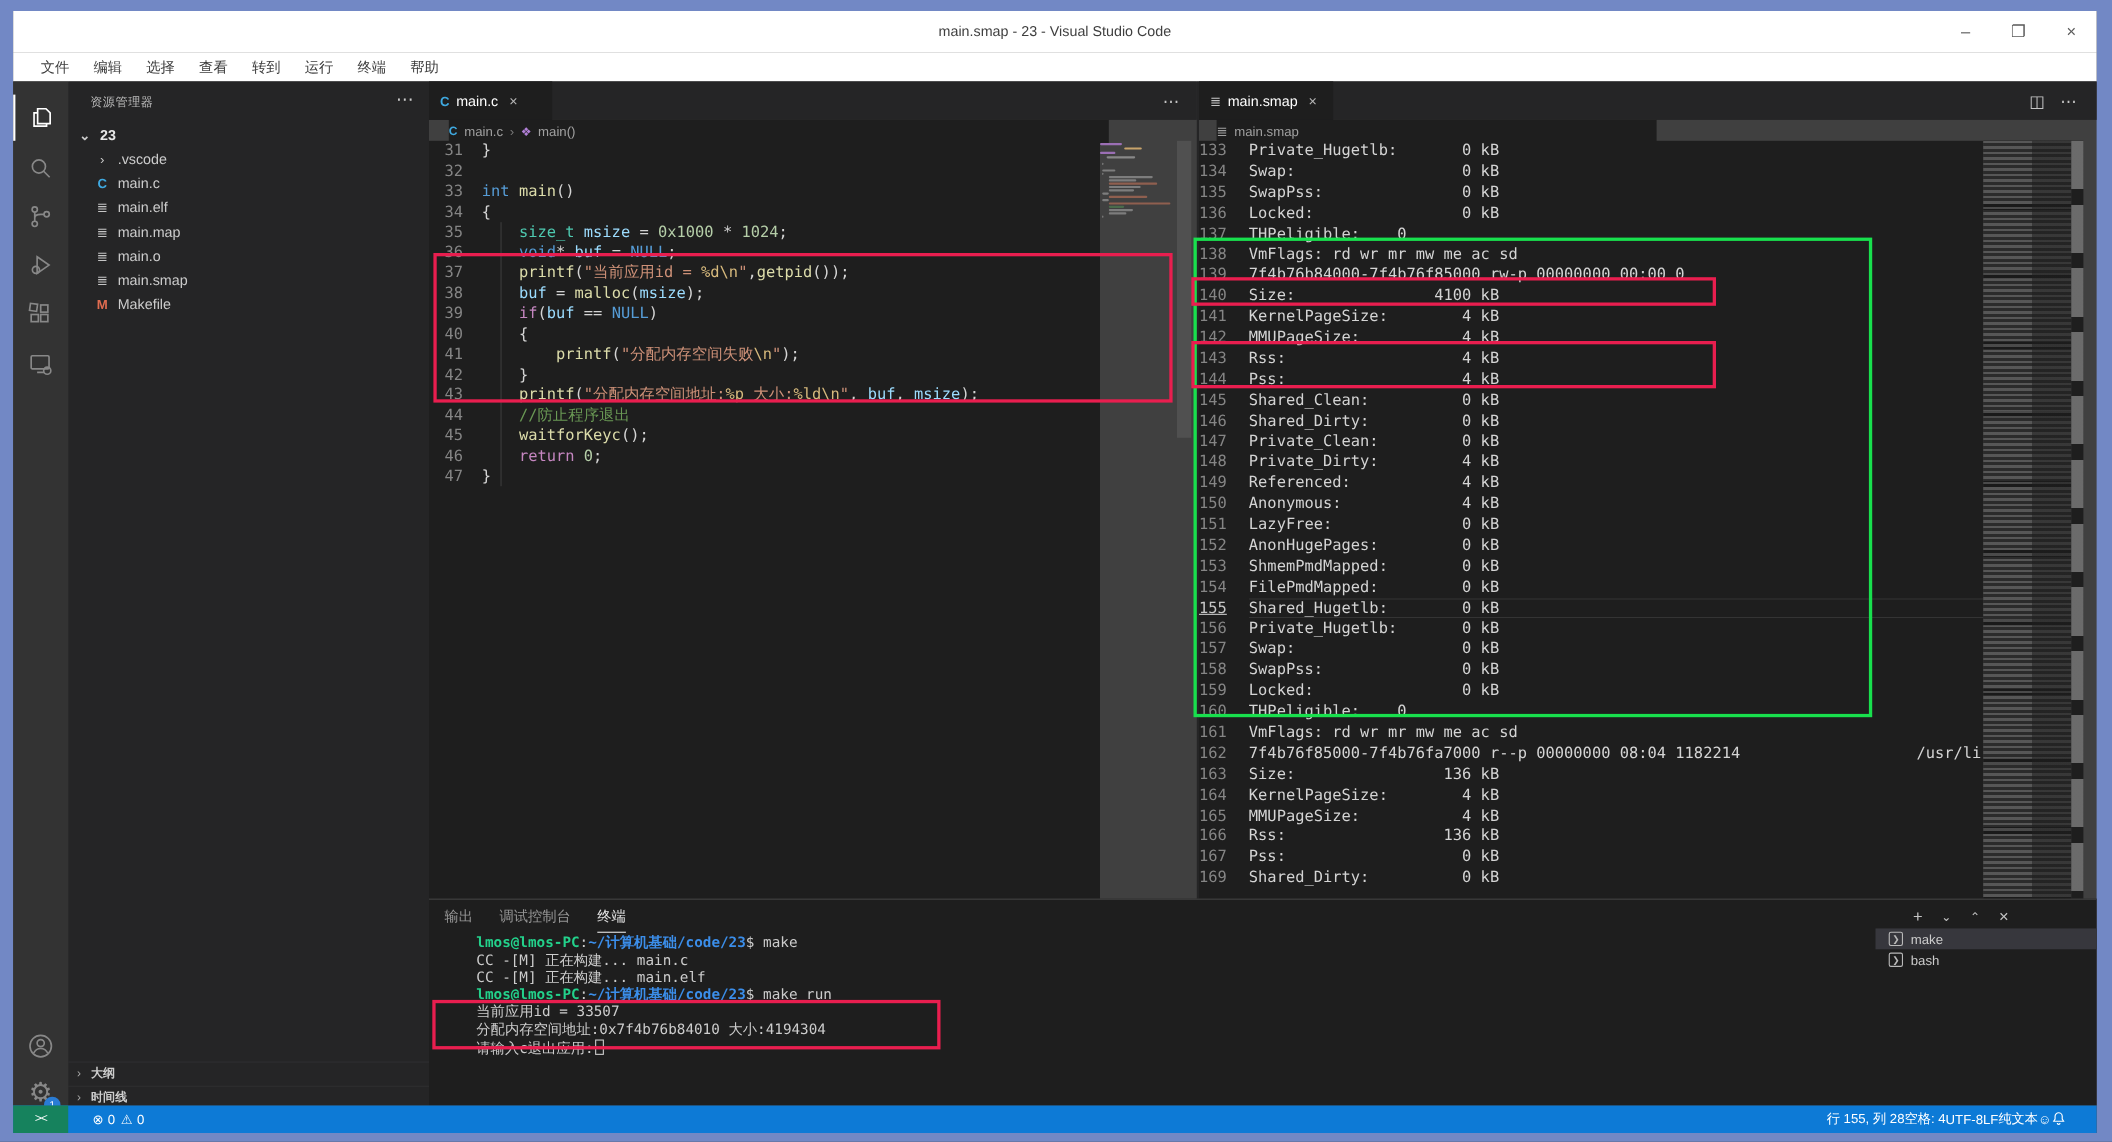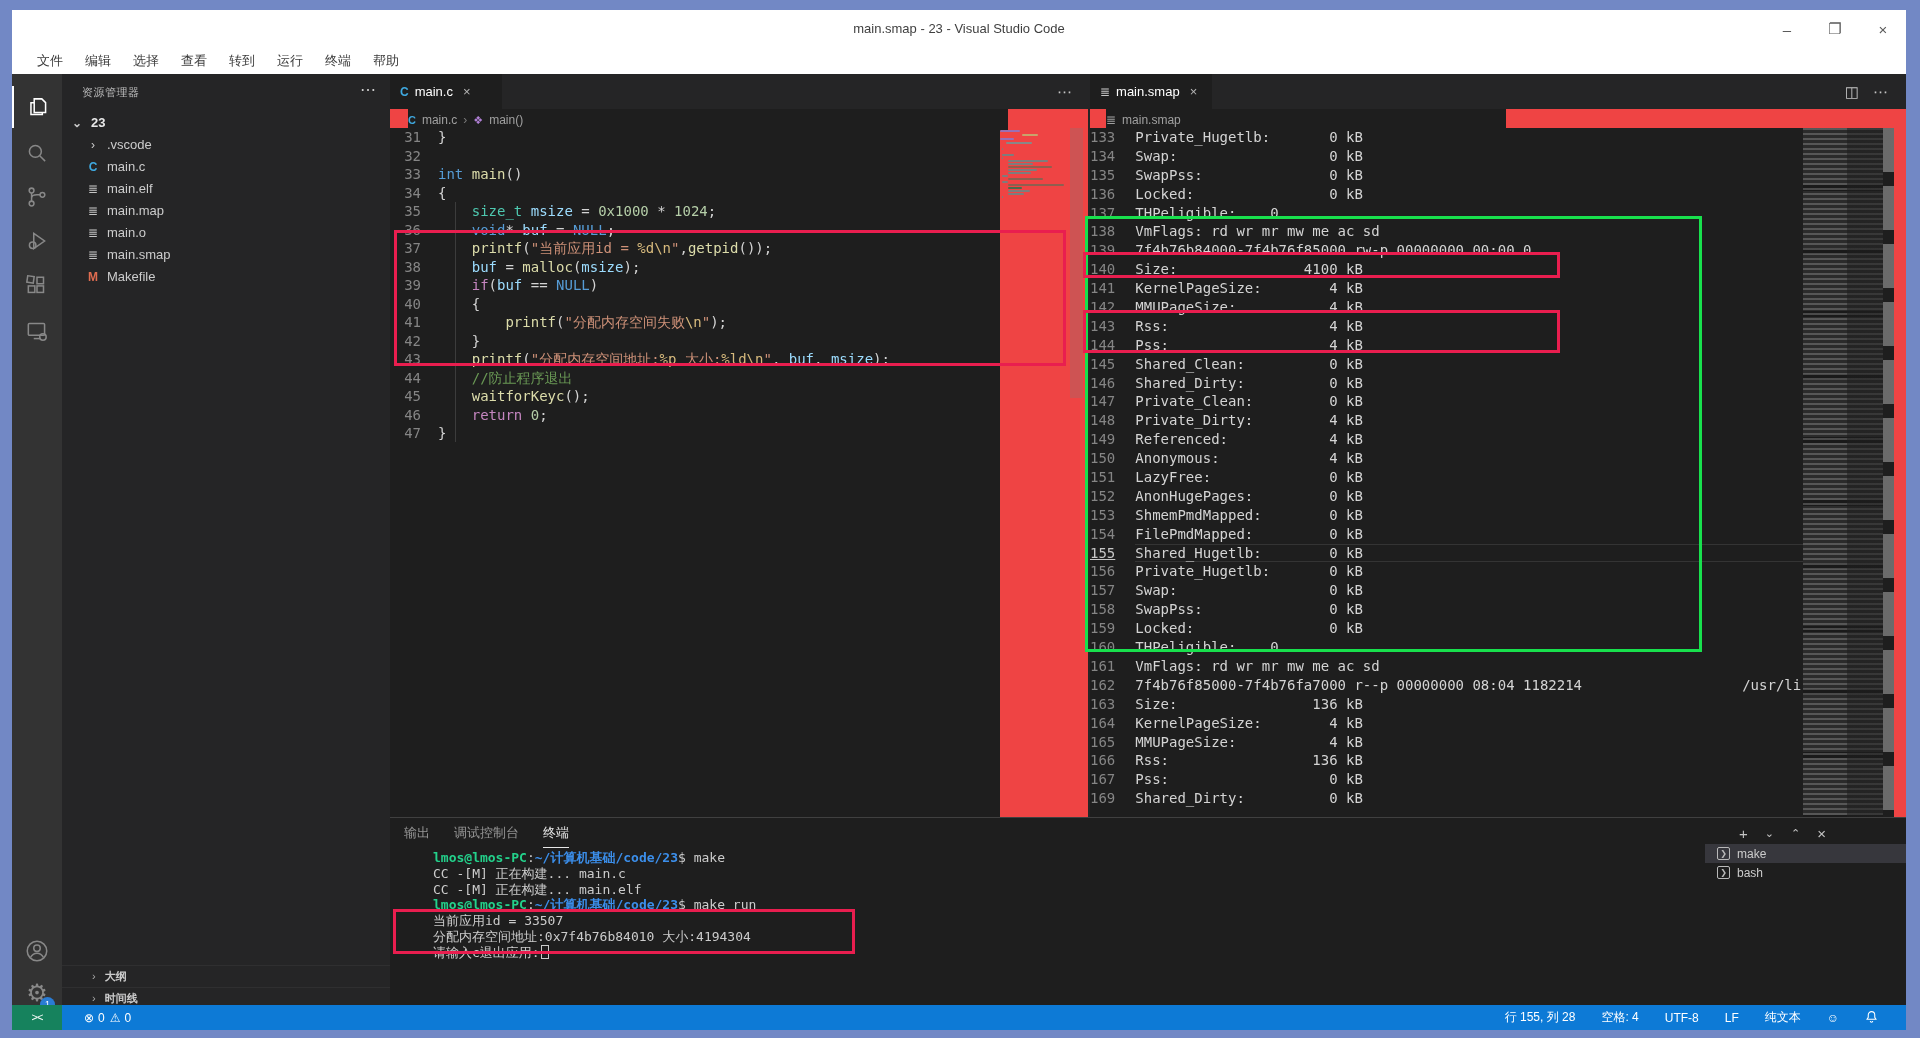--- a/index.html
+++ b/index.html
@@ -1,18 +1,18 @@
 <!DOCTYPE html>
 <html style="--desktop: #7288c5; --statusbar: #0d7ad6; --remote_green: #16825d; --annotation_red: #e91e4f; --annotation_green: #18e04d; --terminal_green: #23d18b; --terminal_blue: #3b8eea; --tab_active_bg: #1e1e1e; --sidebar_bg: #252526; --activitybar_bg: #333333;"><head>
 <meta charset="utf-8">
 <style>
   * { margin:0; padding:0; box-sizing:border-box; }
   html,body { width:1920px; height:1038px; overflow:hidden; }
   body { background:var(--desktop,#7288c5); font-family:"Liberation Sans",sans-serif; position:relative; }
-  .window { position:absolute; left:12px; top:10px; width:1894px; height:1020px; background:#ef4444; }
+  .window { position:absolute; left:12px; top:10px; width:1894px; height:1020px; background:#404040; }
 
   
   .titlebar { position:absolute; left:0; top:0; width:100%; height:38px; background:#ffffff; }
   .title { position:absolute; left:0; right:0; top:0; height:38px; line-height:38px; text-align:center; font-size:13px; color:#3f3f3f; }
   .win-controls { position:absolute; right:14px; top:0; height:38px; display:flex; align-items:center; gap:30px; color:#5a5a5a; font-size:15px; }
   .win-controls span { width:18px; text-align:center; cursor:default; }
   .menubar { position:absolute; left:0; top:38px; width:100%; height:26px; background:#ffffff; display:flex; align-items:center; padding-left:16px; gap:4px; }
   .menu-item { font-size:13px; color:#3c3c3c; padding:2px 9px; border-radius:3px; }
 
   
@@ -28,21 +28,21 @@
   .sb-title { position:absolute; left:20px; top:11px; font-size:11px; color:#bbbbbb; letter-spacing:.5px; }
   .sb-more { position:absolute; right:14px; top:6px; font-size:16px; color:#cccccc; }
   .tree { position:absolute; top:38px; left:0; width:100%; }
   .trow { height:22px; line-height:22px; font-size:13px; color:#cccccc; display:flex; align-items:center; cursor:default; }
   .trow.root { padding-left:6px; font-weight:bold; color:#e8e8e8; }
   .trow.child { padding-left:22px; }
   .t-ico { width:18px; text-align:center; margin-right:5px; font-size:12px; color:#c5c5c5; flex:0 0 18px; }
   .t-ico.c { color:#3fa9e0; font-weight:bold; }
   .t-ico.m { color:#e06c50; font-weight:bold; }
   .t-ico.chev { color:#cccccc; }
-  .sb-bottom { position:absolute; left:0; width:100%; height:22px; line-height:21px; border-top:1px solid #2f2f30; font-size:11px; font-weight:bold; color:#cccccc; padding-left:30px; }
+  .sb-bottom { position:absolute; left:0; width:100%; height:22px; line-height:21px; border-top:1px solid #2f2f30; font-size:11px; font-weight:bold; color:#cccccc; padding-left:8px; }
   .sb-bottom .chev { margin-right:6px; font-weight:normal; color:#aaa; }
 
   
   .tabbar { position:absolute; top:64px; height:35px; background:#252526; }
   .tab { position:absolute; left:0; top:0; height:35px; background:#1e1e1e; display:flex; align-items:center; padding:0 10px; gap:6px; font-size:13px; color:#ffffff; }
   .tab .ico-c { color:#3fa9e0; font-weight:bold; font-size:12px; }
   .tab .ico-f { color:#c5c5c5; font-size:12px; }
   .tab .close { color:#b6b6b6; font-size:13px; margin-left:4px; }
   .tab-actions { position:absolute; top:0; height:35px; display:flex; align-items:center; gap:14px; color:#c5c5c5; font-size:15px; }
   .breadcrumb { position:absolute; top:99px; height:22px; display:flex; align-items:center; gap:6px; font-size:12px; color:#a0a0a0; background:#1e1e1e; }
@@ -89,21 +89,21 @@
   .term-cursor { display:inline-block; width:8px; height:14px; border:1px solid #cccccc; vertical-align:-2px; margin-left:1px; }
   .termlist { position:absolute; right:0; top:26px; width:201px; }
   .tl-row { height:19px; display:flex; align-items:center; gap:7px; padding-left:12px; font-size:12px; color:#cccccc; }
   .tl-row.sel { background:#37373d; }
   .tl-ico { width:13px; height:13px; border:1px solid #b9b9b9; border-radius:2px; font-size:8px; line-height:11px; text-align:center; color:#b9b9b9; }
 
   
   .statusbar { position:absolute; left:0; top:995px; width:1894px; height:25px; background:var(--statusbar,#0d7ad6); color:#fff; font-size:12px; }
   .remote { position:absolute; left:0; top:0; width:50px; height:25px; background:var(--remote_green,#16825d); text-align:center; line-height:25px; font-size:11px; letter-spacing:-1px; }
   .sb-left { position:absolute; left:72px; top:0; height:25px; display:flex; align-items:center; gap:5px; }
-  .sb-right { position:absolute; right:28px; top:0; height:25px; display:flex; align-items:center; gap:26px; }
+  .sb-right { position:absolute; right:28px; top:0; height:25px; display:flex; align-items:center; }
   .sb-item { display:flex; align-items:center; gap:4px; }
 
   
   .anno { position:absolute; border:3px solid; pointer-events:none; z-index:50; }
   .anno.red { border-color:var(--annotation_red,#e91e4f); }
   .anno.green { border-color:var(--annotation_green,#18e04d); }
 </style>
 </head>
 <body>
 

